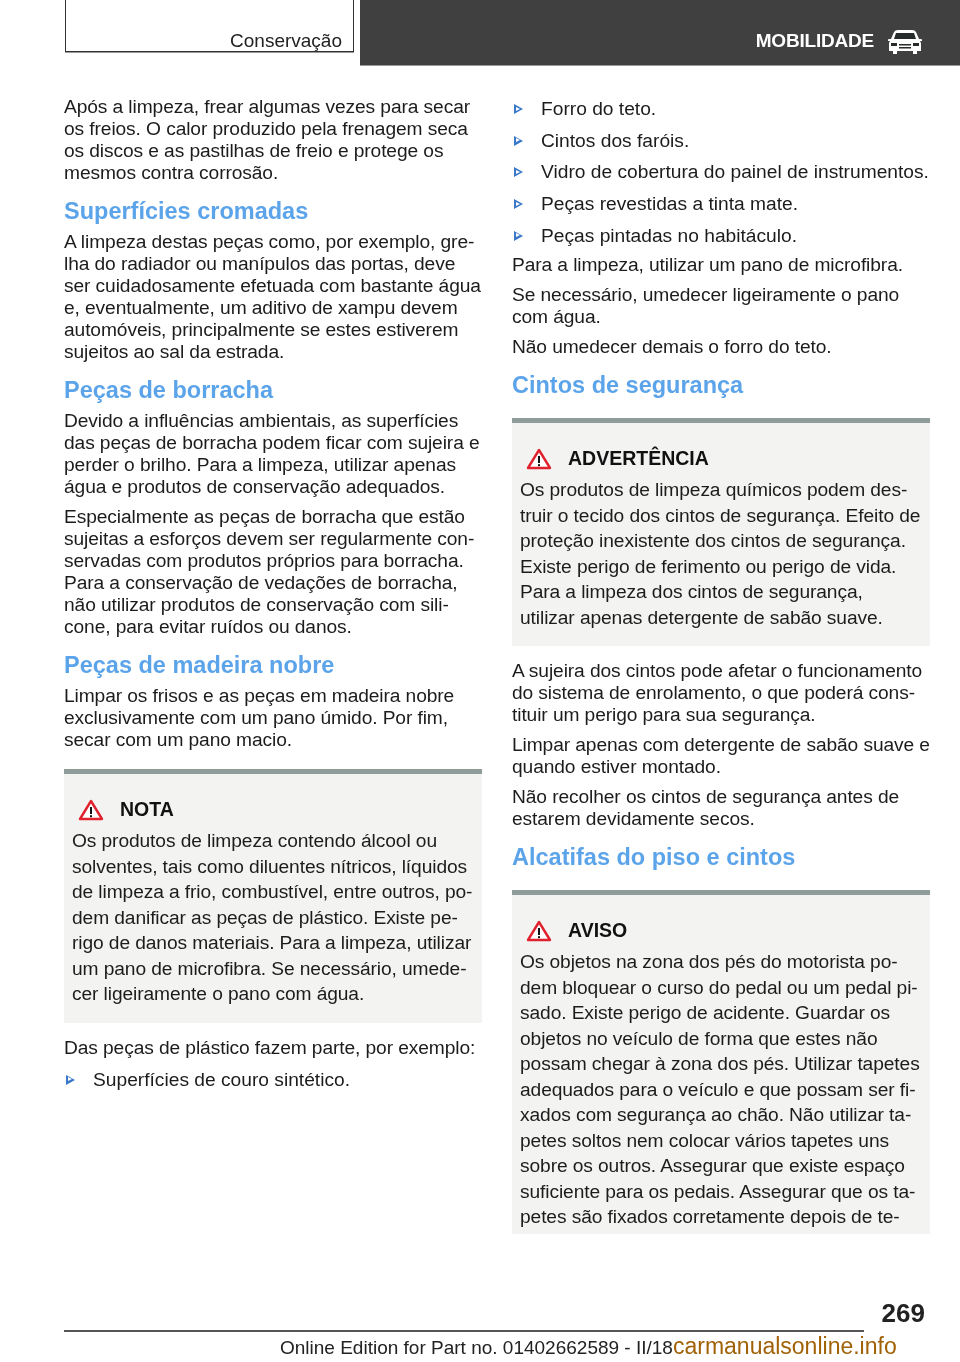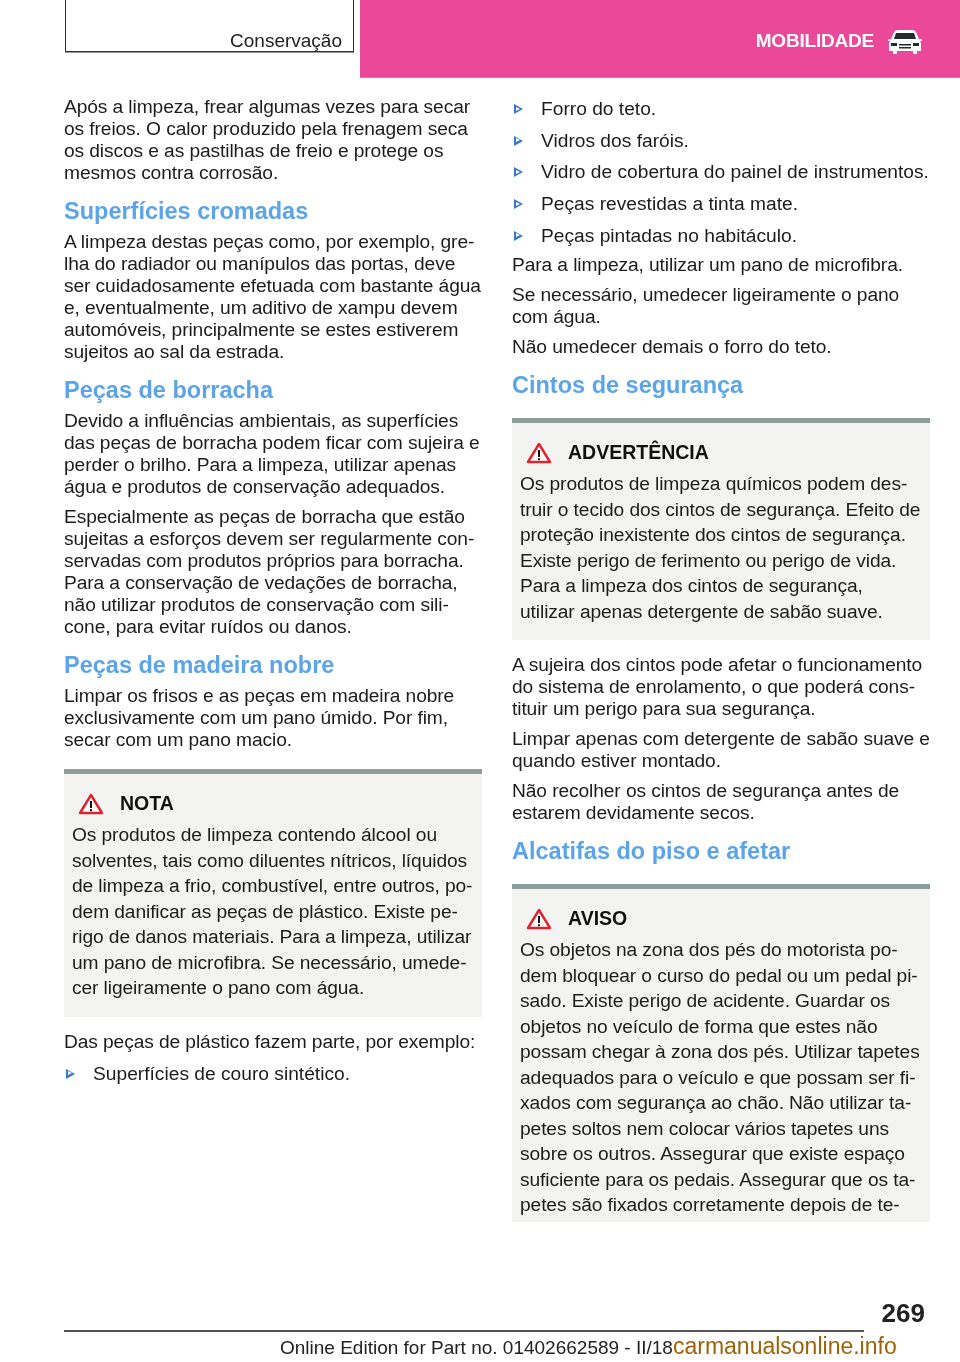--- a/index.html
+++ b/index.html
@@ -12,22 +12,22 @@
     .hdr-white {
       position: absolute; left: 65px; top: 0; width: 289px; height: 52px;
       border-left: 1px solid #333; border-right: 1px solid #333; border-bottom: 1px solid #333;
       box-shadow: 0 1px 0 #999;
     }
     .hdr-white .lbl {
       position: absolute; right: 11px; top: 30px;
       font-size: 19px; color: #222;
     }
     .hdr-dark {
-      position: absolute; left: 360px; top: 0; width: 600px; height: 77px;
-      background: #ec4899;
+      position: absolute; left: 360px; top: 0; width: 600px; height: 65px;
+      background: #404040;
       box-shadow: 0 1px 0 #999;
     }
     .hdr-dark .lbl {
       position: absolute; right: 86px; top: 30px;
       font-size: 19px; font-weight: bold; color: #ffffff; letter-spacing: -0.2px;
     }
     .hdr-dark .car {
       position: absolute; right: 37px; top: 29px; width: 36px; height: 26px;
     }
 
@@ -55,21 +55,21 @@
       border-left: 9px solid #3a78c8;
     }
     ul.bul li .tri::after {
       content: ""; position: absolute; left: -7.5px; top: -2.5px;
       border-top: 2.5px solid transparent; border-bottom: 2.5px solid transparent;
       border-left: 4.5px solid #fff;
     }
 
     .warn {
       background: #f3f3f2; border-top: 5px solid #8e9d9a;
-      padding: 18px 8px 16px 8px; margin-top: 18px; margin-bottom: 14px;
+      padding: 24px 8px 16px 8px; margin-top: 18px; margin-bottom: 14px;
     }
     .warn .wh { display: flex; align-items: center; margin-bottom: 7px; padding-left: 6px; }
     .warn .wh svg { width: 26px; height: 22px; margin-right: 16px; }
     .warn .wh span { font-size: 19.5px; font-weight: bold; color: #111; }
     .warn p { font-size: 19.2px; line-height: 25.5px; color: #1c1c1c; letter-spacing: -0.1px; }
 
     
     .pg-num {
       position: absolute; right: 35px; top: 1298px;
       font-size: 26px; font-weight: bold; color: #222;
@@ -127,21 +127,21 @@
   </div>
   <p class="txt">Das peças de plástico fazem parte, por exemplo:</p>
   <ul class="bul">
     <li><span class="tri"></span><span>Superfícies de couro sintético.</span></li>
   </ul>
 </div>
 
 <div class="col col-right">
   <ul class="bul">
     <li><span class="tri"></span><span>Forro do teto.</span></li>
-    <li><span class="tri"></span><span>Vidros dos faróis.</span></li>
+    <li><span class="tri"></span><span>Cintos dos faróis.</span></li>
     <li><span class="tri"></span><span>Vidro de cobertura do painel de instrumentos.</span></li>
     <li><span class="tri"></span><span>Peças revestidas a tinta mate.</span></li>
     <li><span class="tri"></span><span>Peças pintadas no habitáculo.</span></li>
   </ul>
   <p class="txt">Para a limpeza, utilizar um pano de microfibra.</p>
   <p class="txt">Se necessário, umedecer ligeiramente o pano com água.</p>
   <p class="txt">Não umedecer demais o forro do teto.</p>
 
   <h2 class="sec">Cintos de segurança</h2>
   <div class="warn">
@@ -152,21 +152,21 @@
         <rect x="12" y="16.2" width="2" height="2" fill="#111"></rect>
       </svg>
       <span>ADVERTÊNCIA</span>
     </div>
     <p>Os produtos de limpeza químicos podem des­truir o tecido dos cintos de segurança. Efeito de proteção inexistente dos cintos de segu­rança. Existe perigo de ferimento ou perigo de vida. Para a limpeza dos cintos de segurança, utilizar apenas detergente de sabão suave.</p>
   </div>
   <p class="txt">A sujeira dos cintos pode afetar o funcionamento do sistema de enrolamento, o que poderá cons­tituir um perigo para sua segurança.</p>
   <p class="txt">Limpar apenas com detergente de sabão suave e quando estiver montado.</p>
   <p class="txt">Não recolher os cintos de segurança antes de estarem devidamente secos.</p>
 
-  <h2 class="sec">Alcatifas do piso e afetar</h2>
+  <h2 class="sec">Alcatifas do piso e cintos</h2>
   <div class="warn" style="padding-bottom:4px;">
     <div class="wh">
       <svg viewBox="0 0 26 22">
         <path d="M13 2 L24 20 L2 20 Z" fill="#fff" stroke="#e0222e" stroke-width="2.4" stroke-linejoin="round"></path>
         <rect x="12" y="8" width="2" height="7" fill="#111"></rect>
         <rect x="12" y="16.2" width="2" height="2" fill="#111"></rect>
       </svg>
       <span>AVISO</span>
     </div>
     <p>Os objetos na zona dos pés do motorista po­dem bloquear o curso do pedal ou um pedal pi­sado. Existe perigo de acidente. Guardar os ob­jetos no veículo de forma que estes não possam chegar à zona dos pés. Utilizar tapetes adequados para o veículo e que possam ser fi­xados com segurança ao chão. Não utilizar ta­petes soltos nem colocar vários tapetes uns sobre os outros. Assegurar que existe espaço suficiente para os pedais. Assegurar que os ta­petes são fixados corretamente depois de te-</p>

